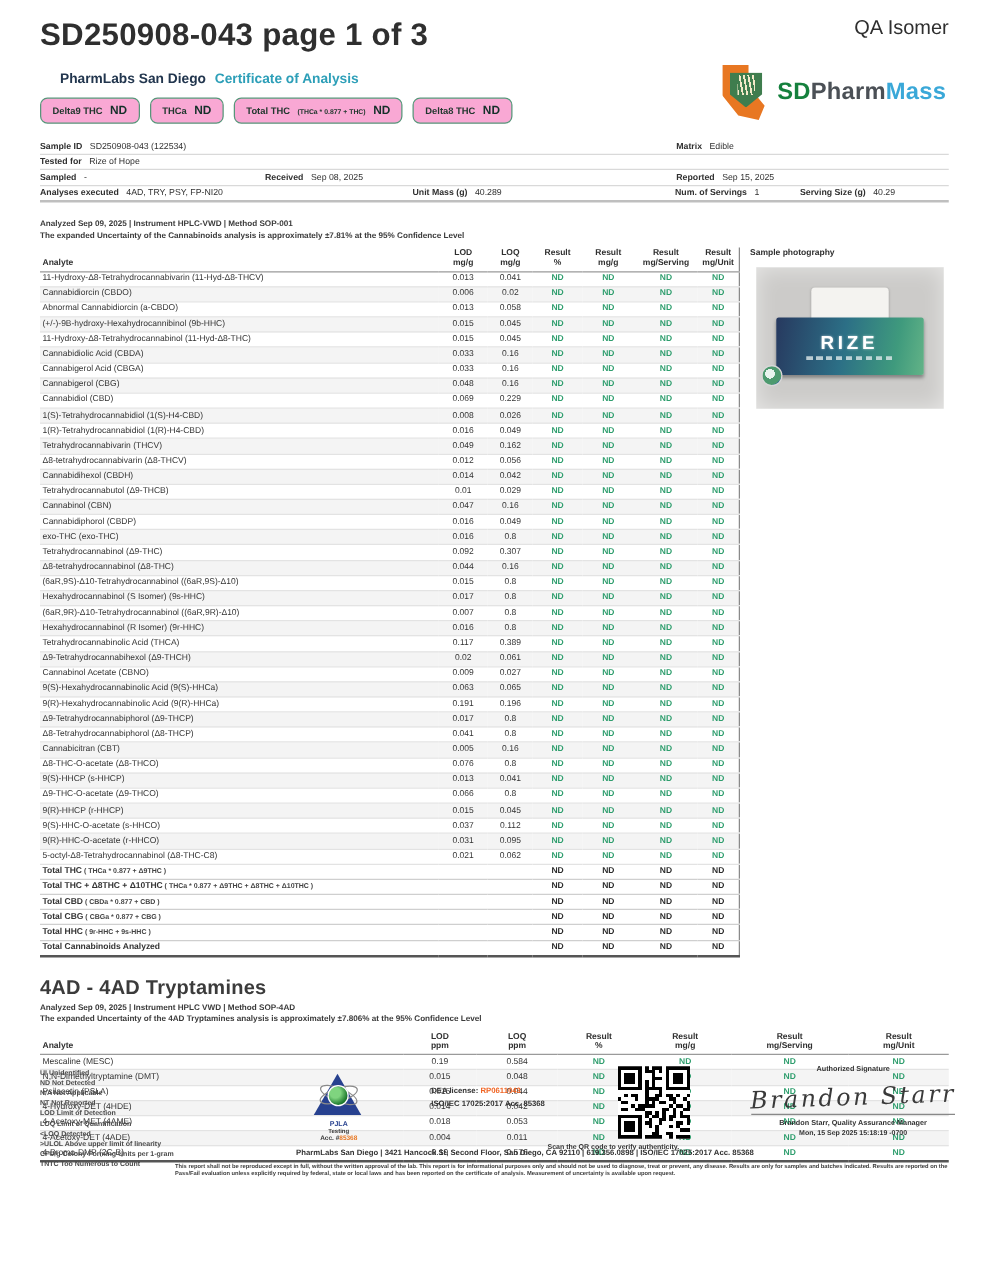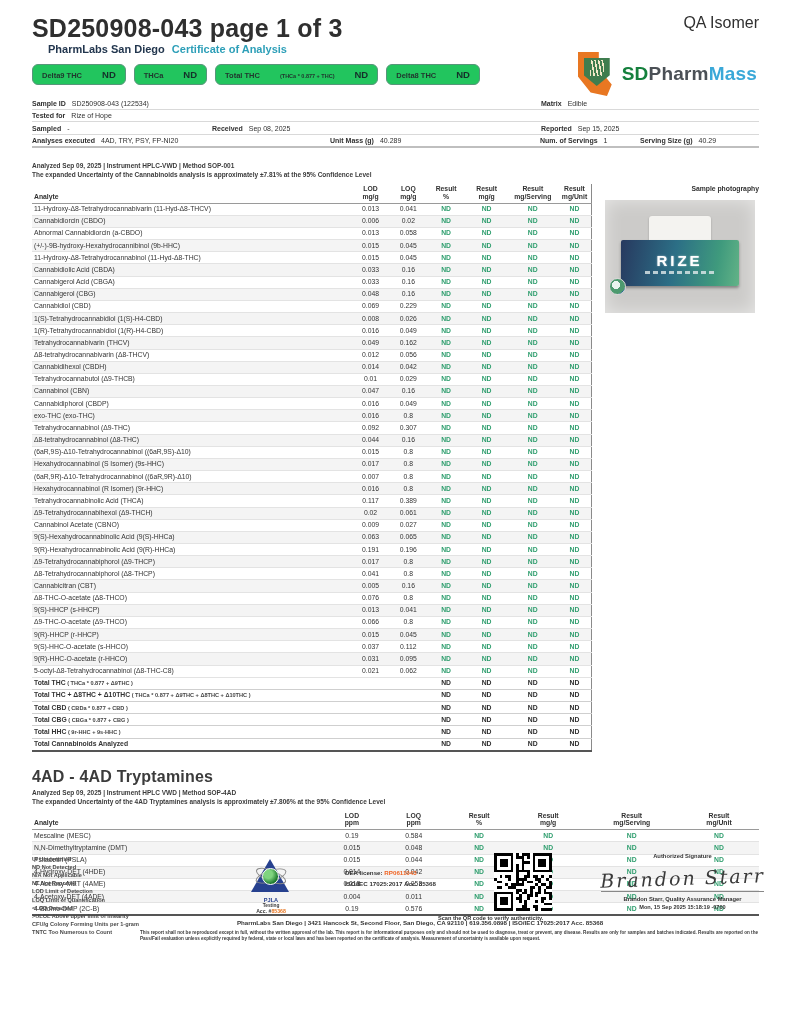--- a/index.html
+++ b/index.html
@@ -9,32 +9,32 @@
     font-family:"Liberation Sans", sans-serif; color:#2b2b2b;
     -webkit-font-smoothing:antialiased;
   }
   .page { position:absolute; inset:0; padding:0 32px; }
 
   
   .topbar { display:flex; justify-content:space-between; align-items:flex-start; padding-top:14px; }
   .doc-id { font-size:25px; font-weight:700; color:#2f2f2f; letter-spacing:.2px; }
   .qa { font-size:16px; color:#2f2f2f; }
 
-  .lab-line { font-size:11px;padding-left:16px; }
+  .lab-line { margin-top:14px; font-size:11px;padding-left:16px; }
   .lab-name { font-weight:700; color:#22364e; }
   .coa { color:#2d9fb8; font-weight:600; margin-left:4px; }
 
   .sample-line { margin-top:8px; }
   .sample-lbl { color:#e05a2b; font-size:7.5px; font-weight:700; margin-right:4px; }
   .sample-name { font-size:13.5px; font-weight:700; color:#2f2f2f; }
 
   .badges { margin-top:9px; display:flex; gap:8px; }
   .badge {
-    background:#22c55e; border:1.5px solid #57967a; border-radius:6px;
-    padding:4px 9px; display:flex; align-items:baseline; gap:20px;
+    background:#f9a8d4; border:1.5px solid #57967a; border-radius:6px;
+    padding:4px 9px; display:flex; align-items:baseline; gap:6px;
   }
   .badge .bl { font-size:7.5px; font-weight:700; color:#21372e; }
   .badge .bf { font-size:5.5px; font-weight:700; color:#21372e; }
   .badge .bv { font-size:9.5px; font-weight:800; color:#15302a; }
 
   
   .logo { position:absolute; top:48px; right:34px; display:flex; align-items:center; }
   .logo-mark { width:46px; height:52px; position:relative; margin-right:2px; }
   .ca-shape { position:absolute; left:4px; top:4px; width:34px; height:44px; background:#e87722;
     clip-path:polygon(0 0, 62% 0, 62% 38%, 100% 74%, 86% 100%, 38% 92%, 0 55%); }
@@ -76,21 +76,21 @@
   .nd { color:#2f9e6e; font-weight:700; }
   tr.total td { font-weight:700; background:#fff !important; border-bottom:1px solid #cfcfcf; }
   tr.total td .frm { font-weight:700; font-size:5.6px; }
   tr.total .ndt { color:#2c2c2c; font-weight:700; }
   tr.total-first td { border-top:1.5px solid #8a8a8a; }
   tr.total-last td { border-bottom:2px solid #555; }
   .tbl { border-right:1.5px solid #8a8a8a; }
   .frm { font-size:5.6px; color:#444; }
 
   
-  .photo-col { width:168px; margin-left:8px; text-align:right; }
+  .photo-col { width:168px; margin-left:8px; text-align:left; }
   .photo-hd { font-size:6.8px; font-weight:700; color:#303030; padding:1px 0 2px; }
   .photo { width:150px; height:113px; margin:6px auto 0; background:#cccbc9; position:relative; overflow:hidden;
            box-shadow:inset 0 0 18px rgba(255,255,255,.55); }
   .bar-back { position:absolute; left:44px; top:16px; width:62px; height:42px; background:#f4f3f0;
               border-radius:3px; box-shadow:0 1px 2px rgba(0,0,0,.25); }
   .box-front { position:absolute; left:16px; top:40px; width:118px; height:46px; border-radius:2px;
     background:linear-gradient(100deg,#27395f 0%,#2c6f86 45%,#3f9a7d 80%,#63b387 100%);
     box-shadow:0 2px 3px rgba(0,0,0,.35); display:flex; flex-direction:column; align-items:center; justify-content:center; }
   .rize { color:#fff; font-size:15px; font-weight:700; letter-spacing:3px; text-shadow:0 0 2px rgba(255,255,255,.6); }
   .rize-sub { margin-top:2px; width:70px; height:3px;

